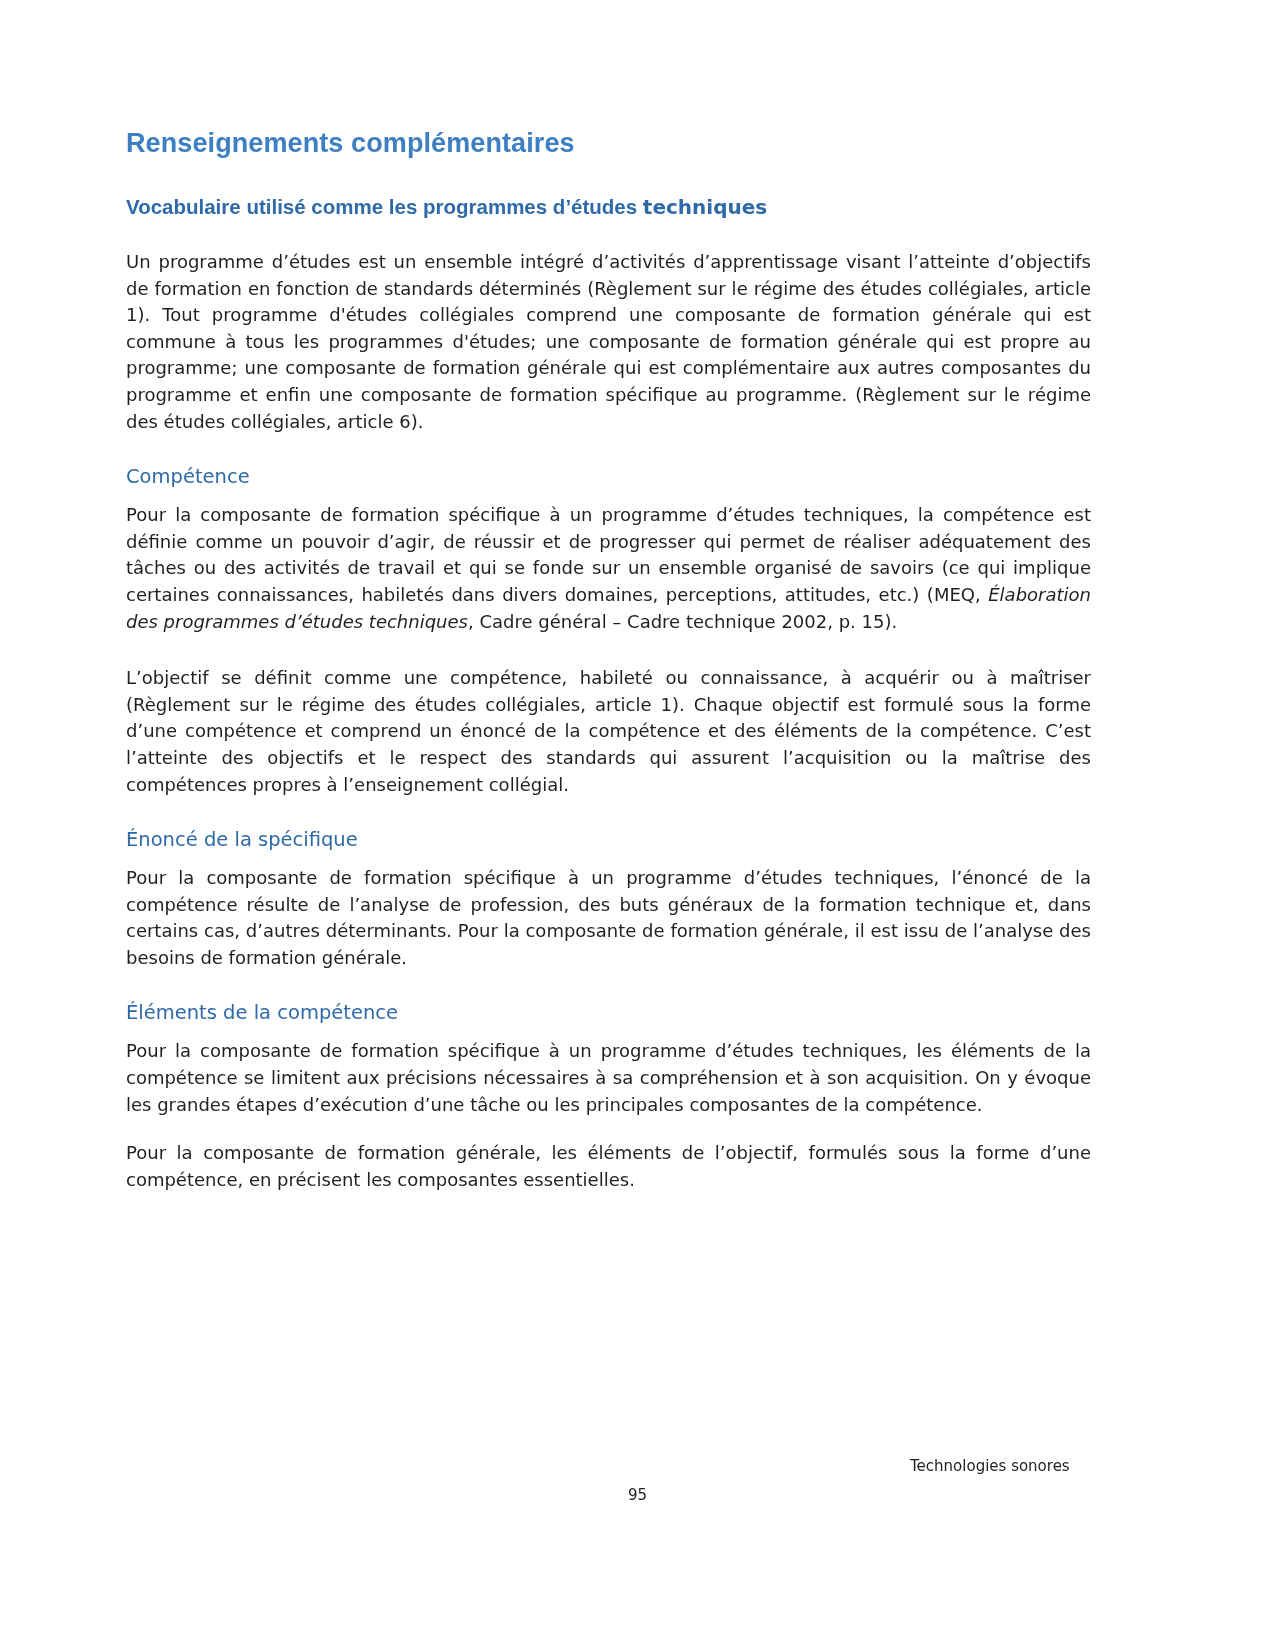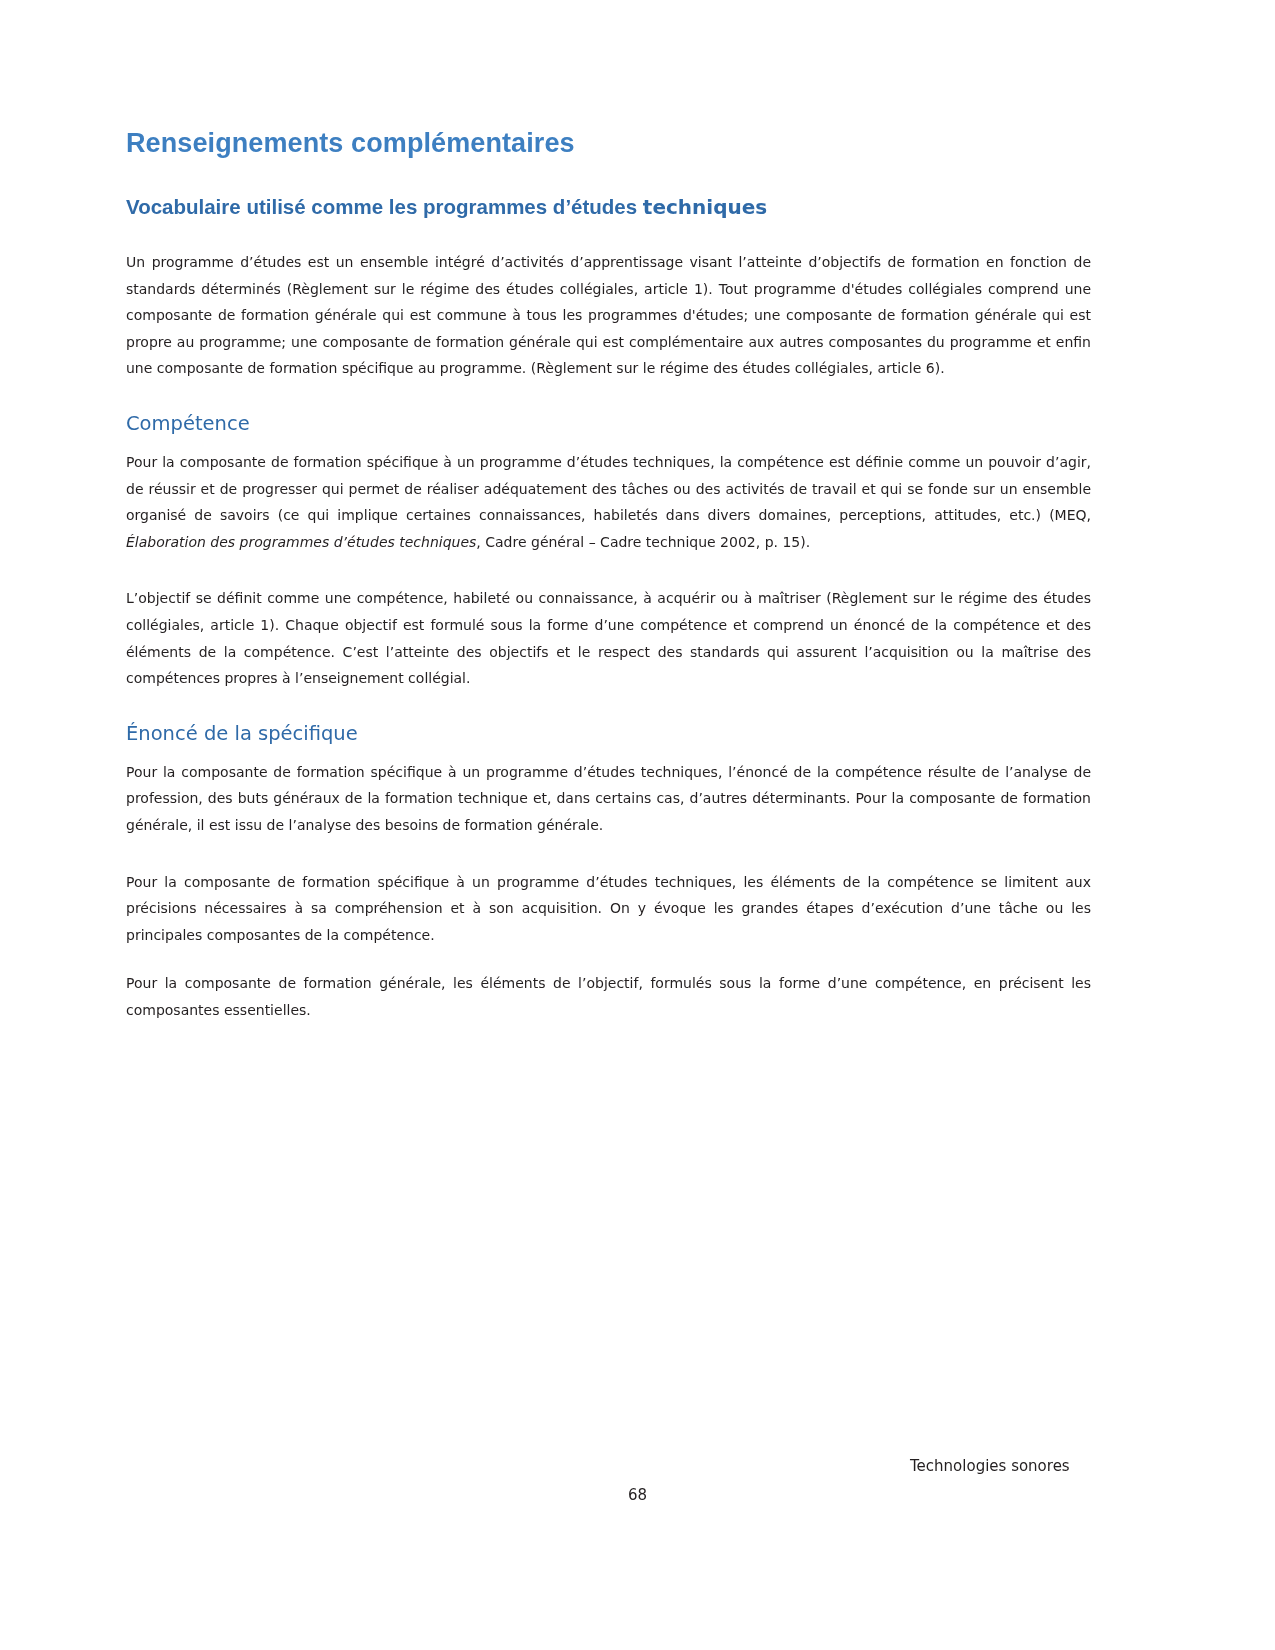--- a/index.html
+++ b/index.html
@@ -48,21 +48,21 @@
   }
   h3.sub-title {
     font-family: "DejaVu Sans", sans-serif;
     font-size: 19.5px;
     font-weight: normal;
     color: #2f6aa8;
     margin: 0 0 14px 0;
   }
   p.body-text {
     font-family: "DejaVu Sans", sans-serif;
-    font-size: 14px;
+    font-size: 18px;
     line-height: 26.6px;
     color: #231f20;
     margin: 0 0 30px 0;
     text-align: justify;
     text-justify: inter-word;
   }
   p.body-text.tight {
     margin-bottom: 22px;
   }
   p.body-text em {
@@ -113,21 +113,22 @@
     <div class="block">
       <p class="body-text">L’objectif se définit comme une compétence, habileté ou connaissance, à acquérir ou à maîtriser (Règlement sur le régime des études collégiales, article 1). Chaque objectif est formulé sous la forme d’une compétence et comprend un énoncé de la compétence et des éléments de la compétence. C’est l’atteinte des objectifs et le respect des standards qui assurent l’acquisition ou la maîtrise des compétences propres à l’enseignement collégial.</p>
     </div>
 
     <div class="block">
       <h3 class="sub-title">Énoncé de la spécifique</h3>
       <p class="body-text">Pour la composante de formation spécifique à un programme d’études techniques, l’énoncé de la compétence résulte de l’analyse de profession, des buts généraux de la formation technique et, dans certains cas, d’autres déterminants. Pour la composante de formation générale, il est issu de l’analyse des besoins de formation générale.</p>
     </div>
 
     <div class="block">
+      <h3 class="sub-title">Éléments de la compétence</h3>
       <p class="body-text tight">Pour la composante de formation spécifique à un programme d’études techniques, les éléments de la compétence se limitent aux précisions nécessaires à sa compréhension et à son acquisition. On y évoque les grandes étapes d’exécution d’une tâche ou les principales composantes de la compétence.</p>
       <p class="body-text">Pour la composante de formation générale, les éléments de l’objectif, formulés sous la forme d’une compétence, en précisent les composantes essentielles.</p>
     </div>
 
   </div>
 
   <div class="footer-note">Technologies sonores</div>
-  <div class="page-number">68</div>
+  <div class="page-number">95</div>
 </div>
 
 </body></html>

